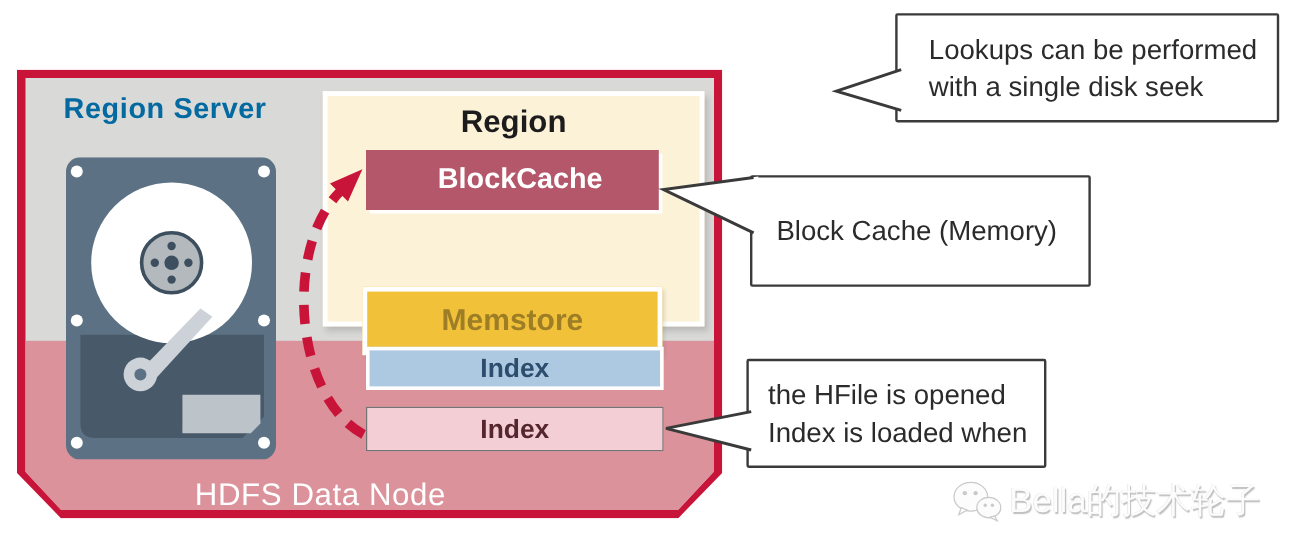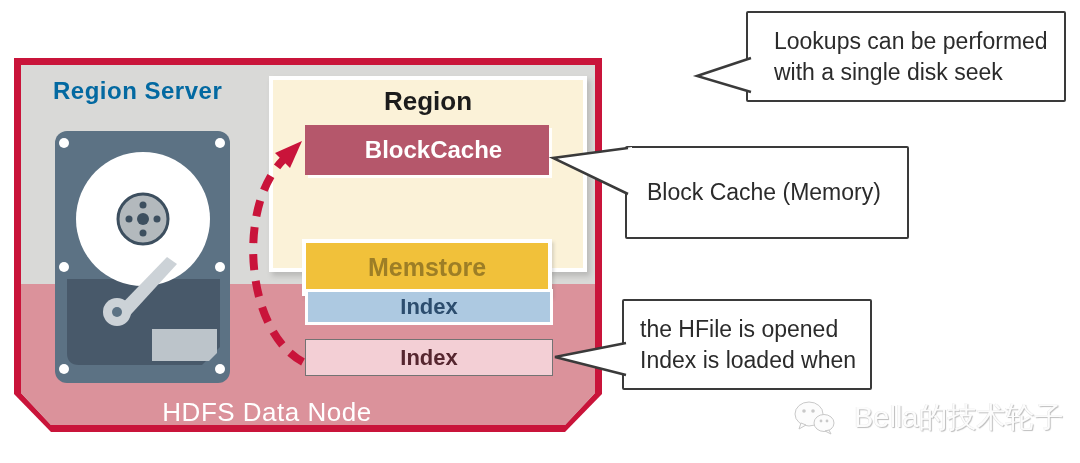--- a/index.html
+++ b/index.html
@@ -69,21 +69,21 @@
   .callout-index-loaded{left:622px;top:299px;width:250px;height:91px;padding-left:16px;}
 
   
   .overlay{position:absolute;left:0;top:0;width:1080px;height:463px;z-index:5;pointer-events:none;}
   .arrow-dash{fill:none;stroke:var(--frame-red);stroke-width:8;stroke-dasharray:16 11;}
   .arrow-head{fill:var(--frame-red);}
   .tail-fill{fill:#ffffff;}
   .tail-edge{stroke:var(--callout-border);stroke-width:2.5;fill:none;}
 
   
-  .watermark{position:absolute;left:793px;top:398px;display:flex;align-items:center;gap:19px;z-index:6;}
+  .watermark{position:absolute;left:793px;top:398px;display:flex;align-items:center;gap:6px;z-index:6;}
   .watermark-text{font-size:29px;color:#fcfcfc;text-shadow:1px 1px 1px #bdbdbd, -0.5px -0.5px 0 #e8e8e8;}
 </style>
 </head>
 <body>
 
 <div id="stage">
 
   <div class="frame-outer">
     <div class="frame-inner">
 

